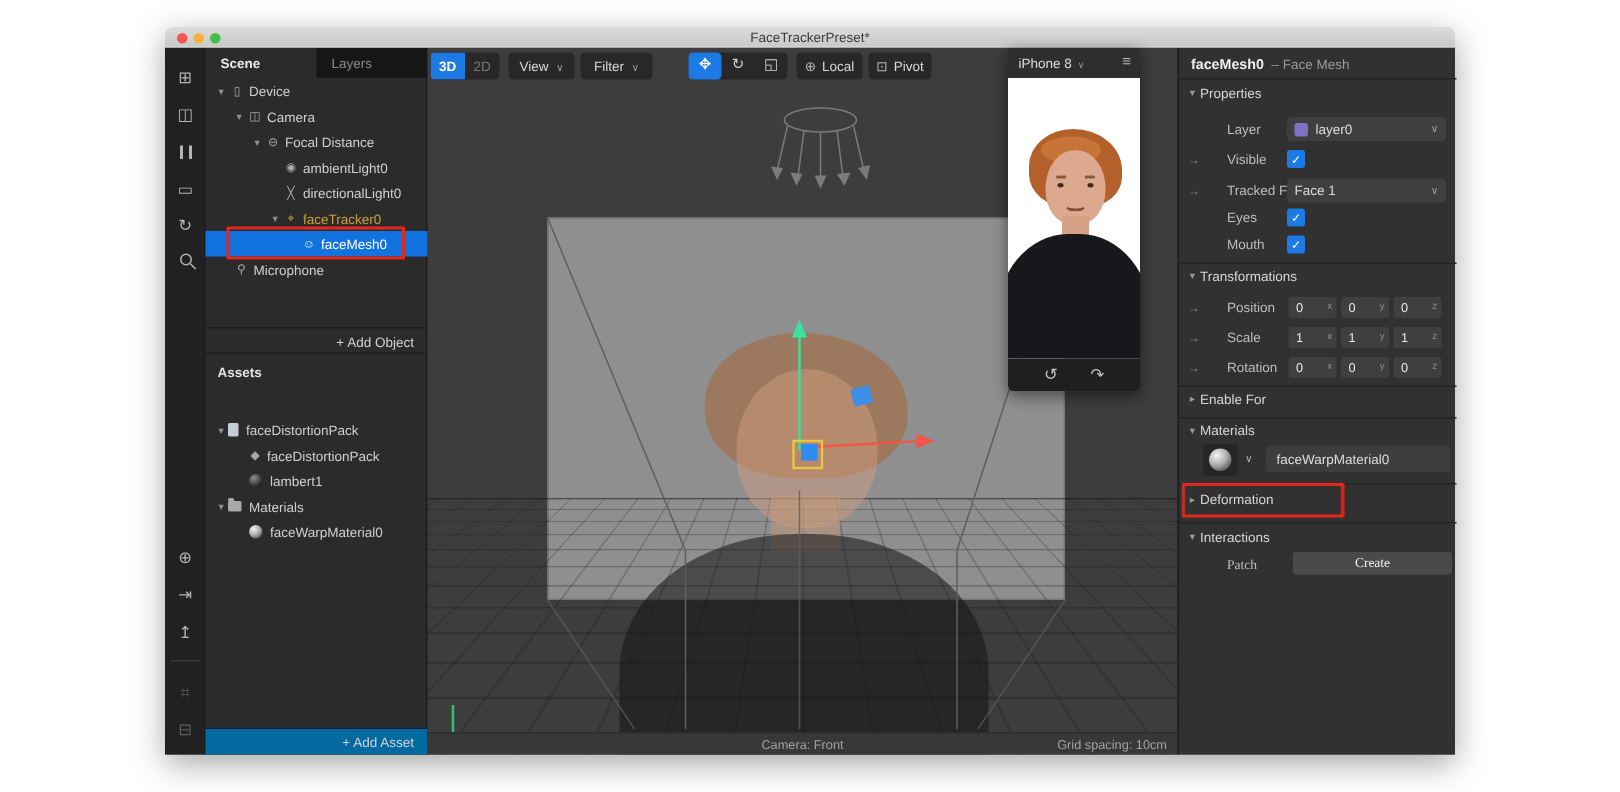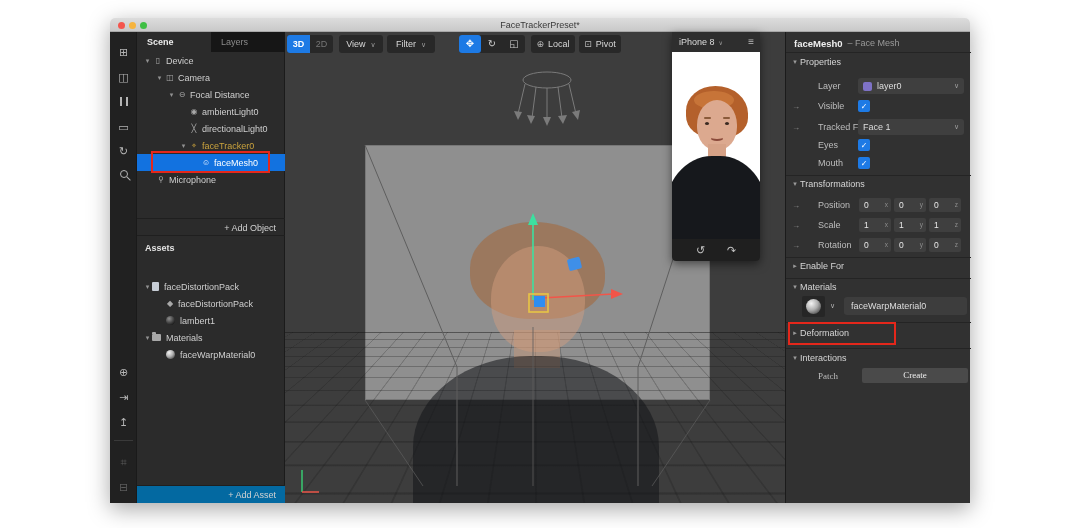--- a/index.html
+++ b/index.html
@@ -292,20 +292,24 @@
         <div class="btn" style="left:102px; width:48px;"><span>Filter</span><span class="chev">∨</span></div>
         <div class="btn tools">
           <span class="on">✥</span>
           <span>↻</span>
           <span>◱</span>
         </div>
         <div class="btn" style="left:246px; width:44px;"><span class="bico">⊕</span><span>Local</span></div>
         <div class="btn" style="left:294px; width:42px;"><span class="bico">⊡</span><span>Pivot</span></div>
       </div>
 
+      <div class="vp-status">
+        <span class="mid">Camera: Front</span>
+        <span class="right">Grid spacing: 10cm</span>
+      </div>
     </div>
 
     <div class="sim">
       <div class="sim-head">
         <span class="dev">iPhone 8</span><span class="ch">∨</span>
         <span class="menu">≡</span>
       </div>
       <div class="sim-body">
         <div class="p-hair"></div>
         <div class="p-face">

